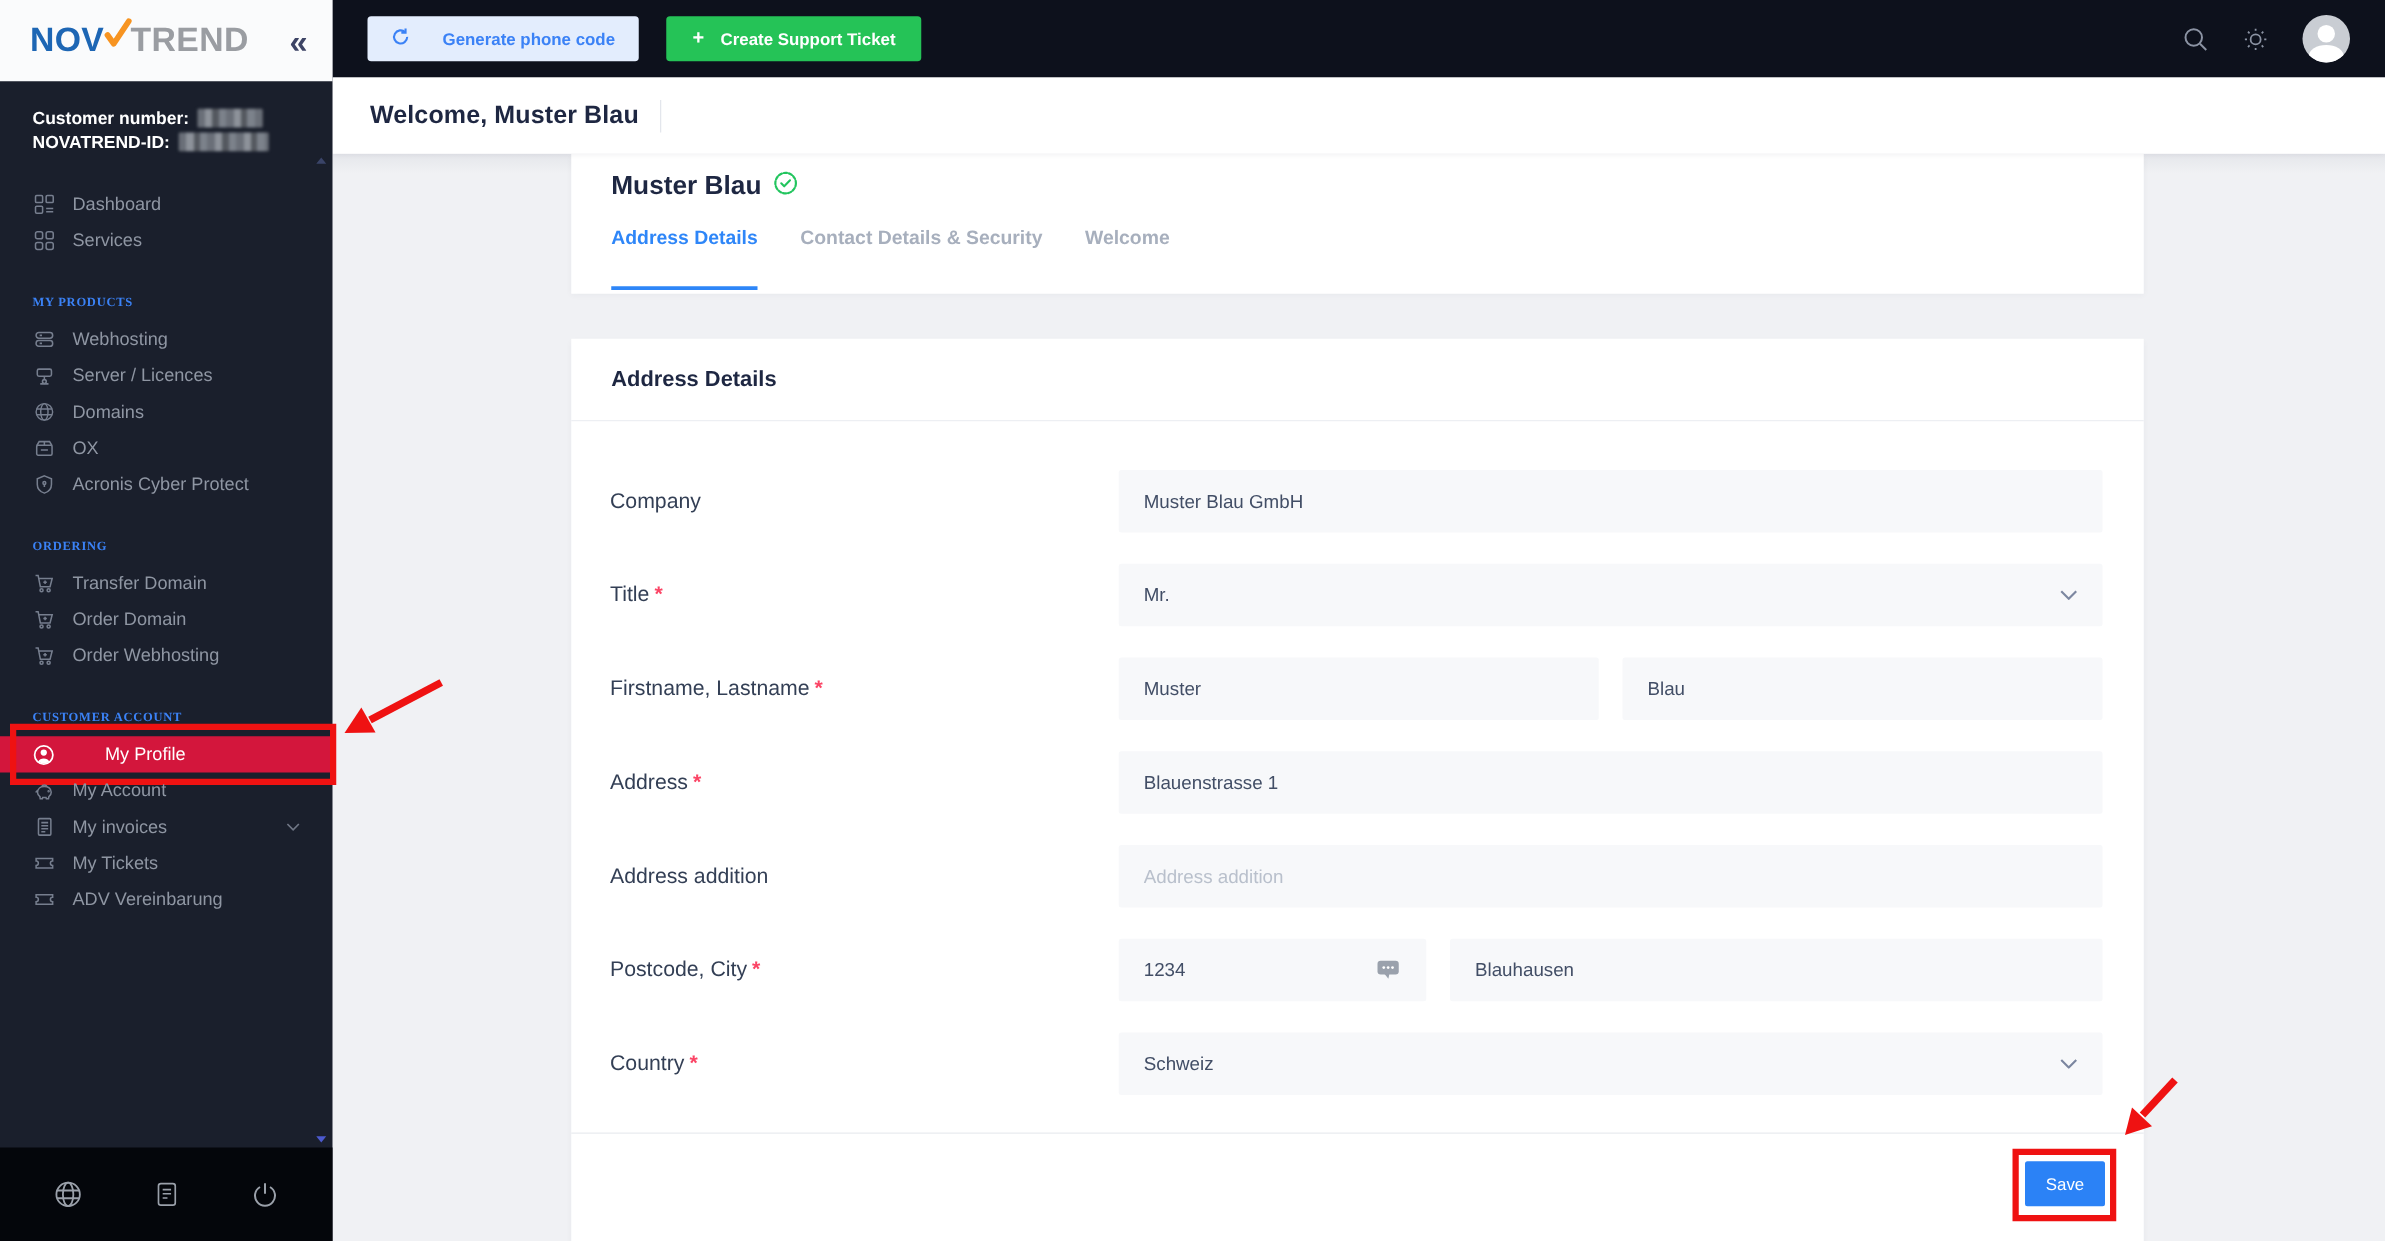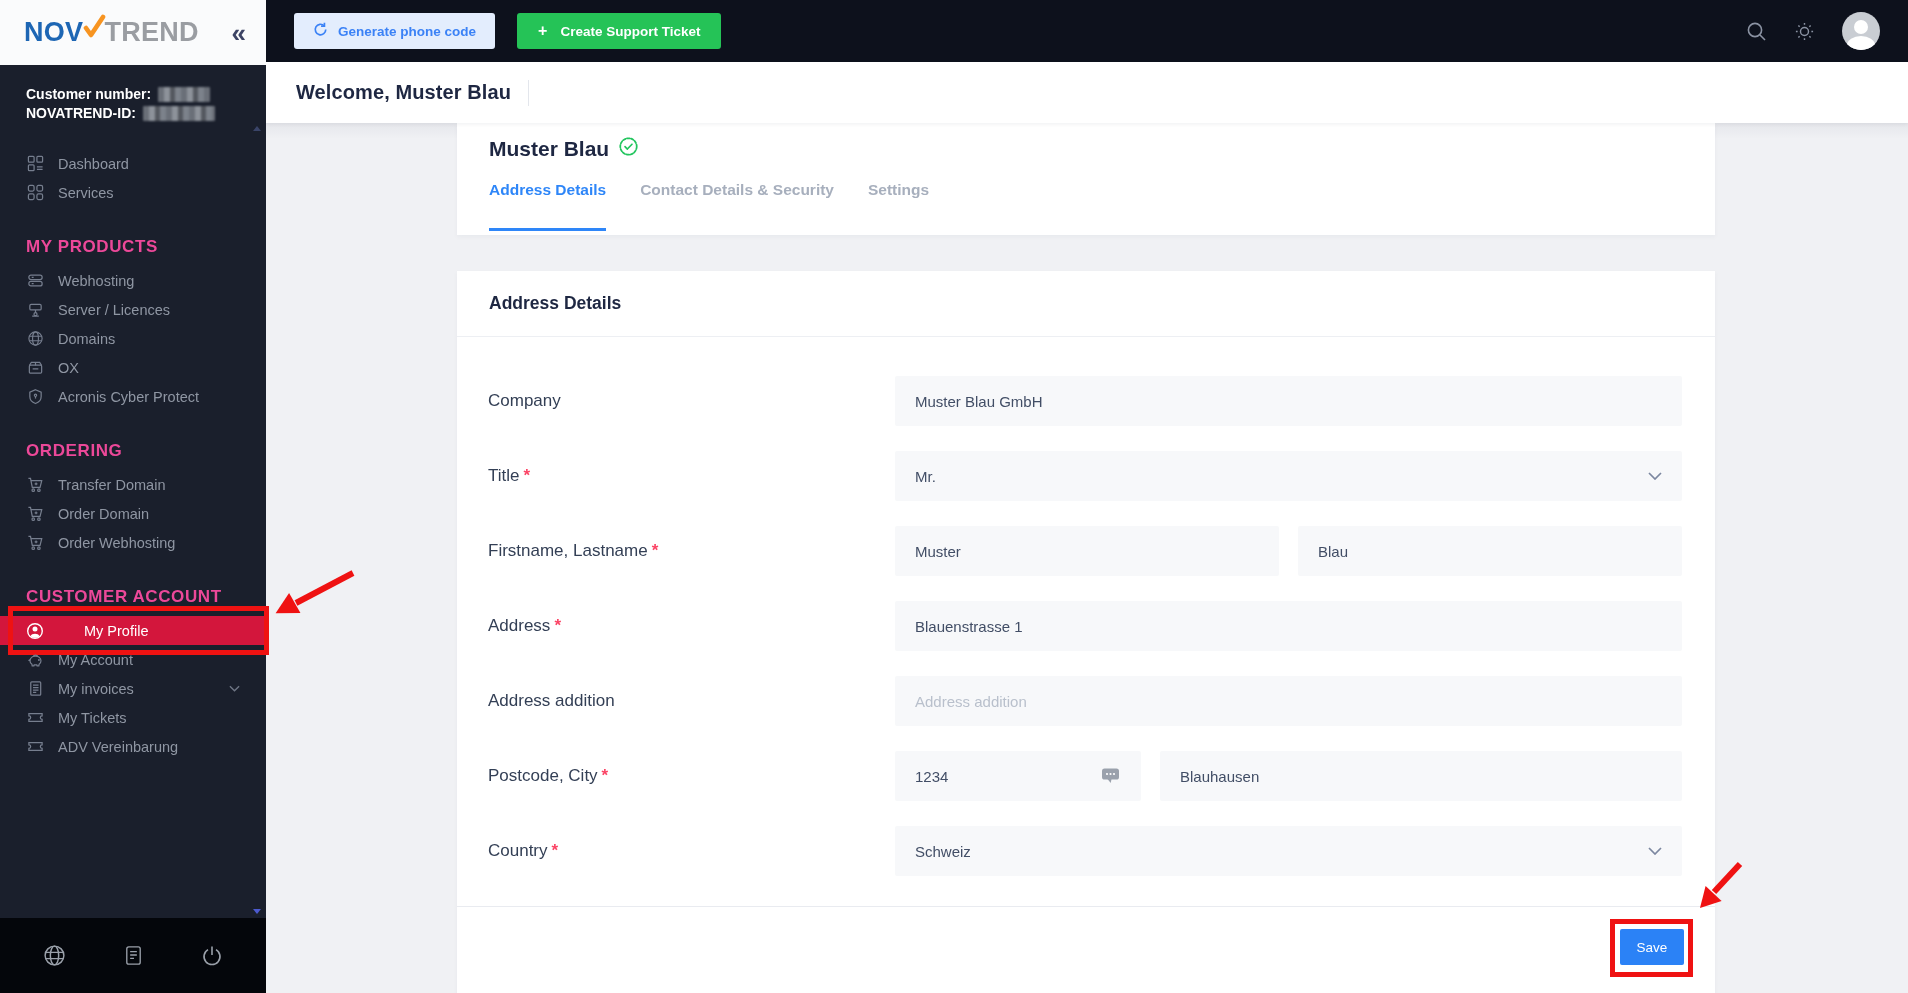--- a/index.html
+++ b/index.html
@@ -23,36 +23,36 @@
       background:repeating-linear-gradient(90deg,#6a6f78 0 6px,#8d929a 6px 12px,#54585f 12px 17px,#7c828b 17px 23px); }
   .redacted.r1 { width:52px; }
   .redacted.r2 { width:72px; }
 
   .nav { flex:1; padding-top:26px; position:relative; overflow:visible; }
   .scroll-tri { position:absolute; right:5px; width:0; height:0; border-left:4px solid transparent; border-right:4px solid transparent; }
   .scroll-tri.up { top:3px; border-bottom:5px solid #3a4468; }
   .scroll-tri.down { bottom:4px; border-top:5px solid #4c5ace; }
   .nav-item { display:flex; align-items:center; gap:14px; padding:0 26px; height:29px; color:#8f96a3; font-size:14.5px; cursor:pointer; position:relative; }
   .nav-item .ni-icon { width:18px; height:18px; flex:0 0 18px; display:flex; align-items:center; justify-content:center; color:#767e8e; }
-  .section-header { margin:30px 26px 9px; color:#ec4899; font-size:17px; font-weight:bold; letter-spacing:.6px; }
+  .section-header { margin:30px 26px 9px; color:#3b82f6; font-size:10px; font-weight:bold; letter-spacing:.6px;font-family:Liberation Serif, serif; }
   .section-header.mt-lg { }
   .nav-item.active { background:#d3163c; color:#ffffff;gap:40px; }
   .nav-item.active .ni-icon { color:#ffffff; }
   .nav-item .chev-right { margin-left:auto; color:#6f7685; display:flex; }
   
   .nav-item.active::after { content:""; position:absolute; left:8px; right:-3px; top:-10px; bottom:-10px; border:5px solid #ef1212; pointer-events:none; }
   .profile-arrow { position:absolute; left:250px; top:-50px; width:115px; height:70px; pointer-events:none; z-index:50; }
 
   .sidebar-footer { height:75px; background:#04060b; display:flex; align-items:center; justify-content:space-between; padding:0 42px; }
   .sf-icon { color:#9aa0aa; display:flex; cursor:pointer; }
 
   
   .main { flex:1; display:flex; flex-direction:column; min-width:0; }
   .topbar { height:62px; background:#0d111c; display:flex; align-items:center; padding:0 28px; }
-  .btn-generate { height:36px; background:#e3edfd; color:#3b82f6; font-weight:bold; font-size:13.5px; border:none; border-radius:3px; padding:0 19px; display:flex; gap:10px; align-items:center; cursor:pointer; font-family:inherit; }
+  .btn-generate { height:36px; background:#e3edfd; color:#3b82f6; font-weight:bold; font-size:13.5px; border:none; border-radius:3px; padding:0 19px; display:flex; gap:26px; align-items:center; cursor:pointer; font-family:inherit; }
   .btn-ticket { margin-left:22px; height:36px; background:#25c357; color:#fff; font-weight:bold; font-size:13.5px; border:none; border-radius:3px; padding:0 21px; display:flex; gap:13px; align-items:center; cursor:pointer; font-family:inherit; }
   .btn-ticket .plus { font-size:16px; font-weight:bold; }
   .topbar-right { margin-left:auto; display:flex; align-items:center; gap:27px; }
   .tb-icon { color:#8b93a3; display:flex; cursor:pointer; }
   .avatar { width:38px; height:38px; border-radius:50%; background:#c9cdd3; position:relative; overflow:hidden; cursor:pointer; }
   .avatar::before { content:""; position:absolute; left:12px; top:8px; width:14px; height:14px; border-radius:50%; background:#fff; }
   .avatar::after { content:""; position:absolute; left:5px; top:24px; width:28px; height:18px; border-radius:50%; background:#fff; }
 
   .welcome-bar { height:61px; background:#fff; display:flex; align-items:center; padding:0 30px; box-shadow:0 1px 4px rgba(20,30,60,.07); position:relative; z-index:3; }
   .welcome-title { font-size:20px; font-weight:bold; color:#1e2742; letter-spacing:.1px; }
@@ -362,21 +362,21 @@
           <span>
             <svg width="21" height="21" viewBox="0 0 24 24" fill="none">
                 <circle cx="12" cy="12" r="9.4" stroke="#22c55e" stroke-width="2" stroke-dasharray="3 1.7" stroke-linecap="round"></circle>
                 <path d="M8 12.2 l2.7 2.7 L16 9.4" stroke="#22c55e" stroke-width="1.9" stroke-linecap="round" stroke-linejoin="round"></path>
               </svg>
           </span>
         </div>
         <div class="tabs">
           <div class="tab active">Address Details</div>
           <div class="tab">Contact Details &amp; Security</div>
-          <div class="tab">Settings</div>
+          <div class="tab">Welcome</div>
         </div>
       </section>
 
       <section class="form-card">
         <div class="card-header">Address Details</div>
 
         <div class="card-body">
 
           <div class="form-row">
             <div class="form-label"><span>Company</span></div>

